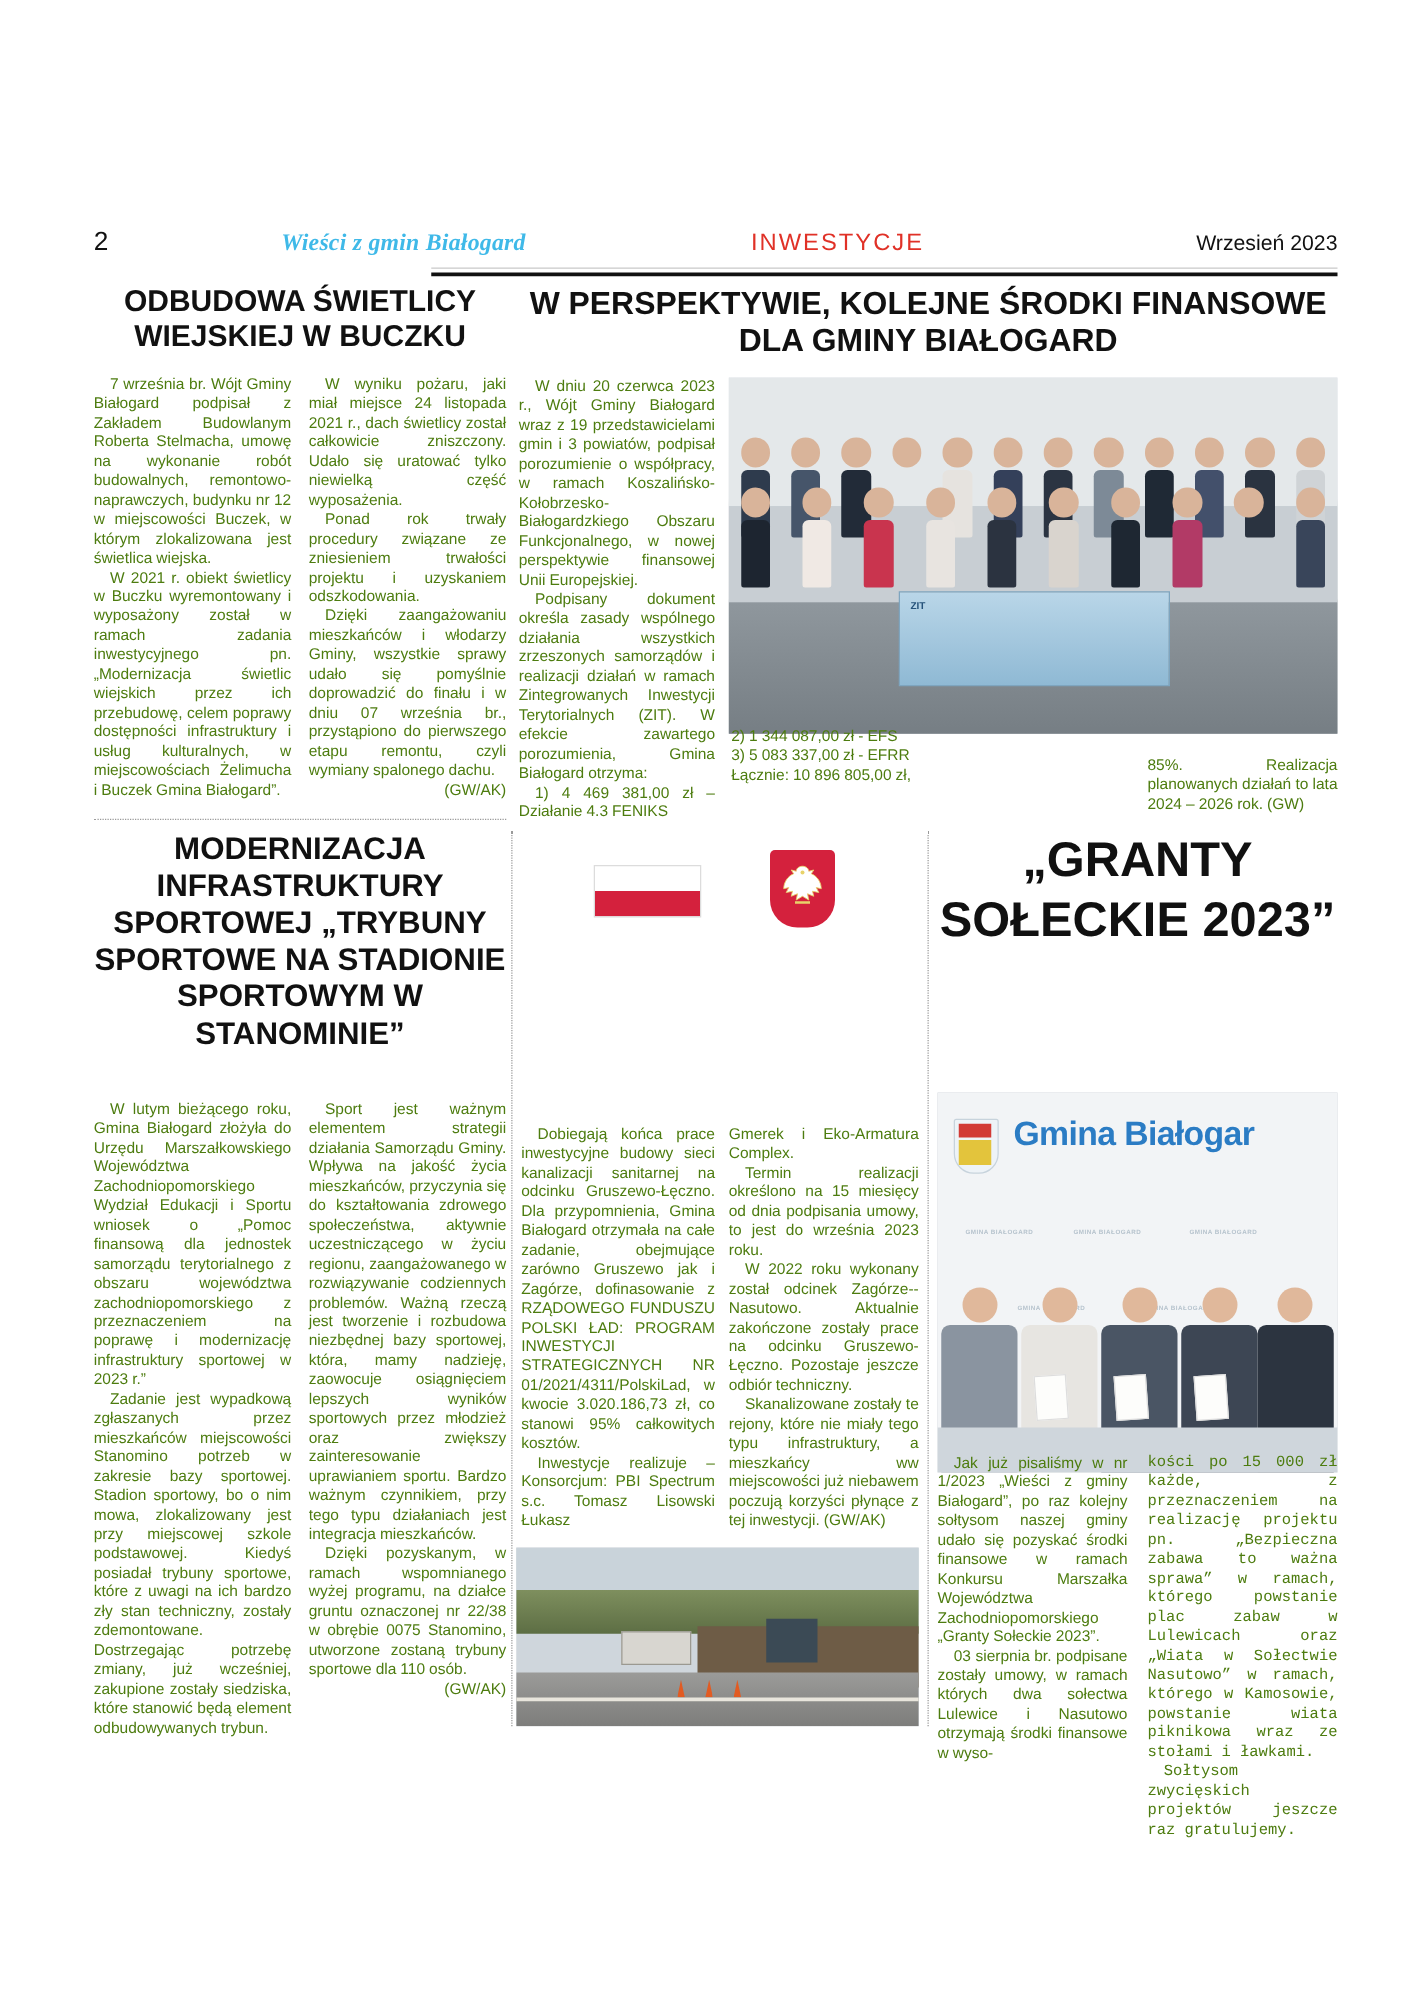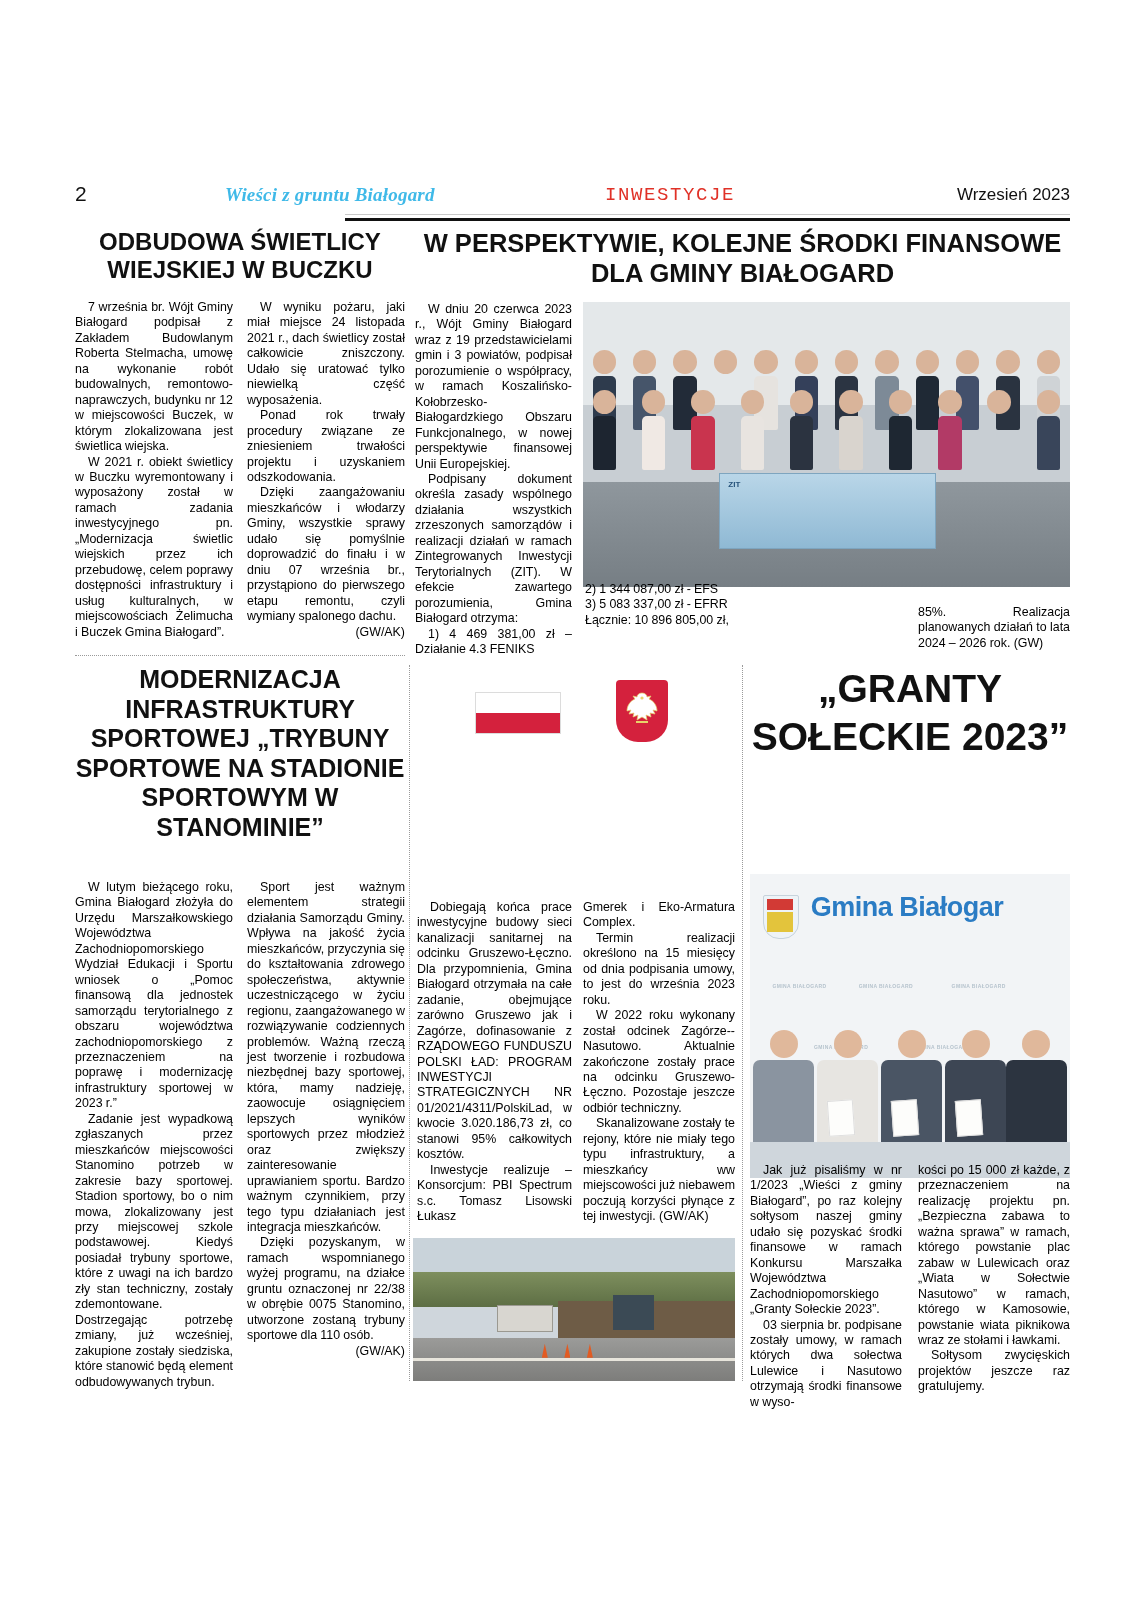--- a/index.html
+++ b/index.html
@@ -8,31 +8,31 @@
     font-family:"Liberation Sans", sans-serif;color:#1a1a1a;
   }
   .page{position:absolute;left:0;top:0;width:1140px;height:1613px;background:#fff;}
 
   
   .masthead{position:absolute;left:75px;top:178px;width:995px;height:36px;}
   .page-num{position:absolute;left:0;top:4px;font-size:21px;font-weight:400;color:#111;}
   .mast-logo{position:absolute;left:150px;top:6px;font-family:"Liberation Serif",serif;
     font-style:italic;font-weight:700;font-size:19px;color:#3fb9e8;letter-spacing:.2px;}
   .mast-section{position:absolute;left:470px;top:6px;width:250px;text-align:center;
-    font-size:19px;font-weight:400;color:#e03127;letter-spacing:1.6px;font-family:Liberation Mono, monospace;}
+    font-size:19px;font-weight:400;color:#e03127;letter-spacing:1.6px;}
   .mast-date{position:absolute;right:0;top:7px;font-size:17px;color:#111;}
   .mast-rule{position:absolute;left:345px;top:218px;width:725px;height:3px;background:#111;}
   .mast-rule2{position:absolute;left:345px;top:214px;width:725px;height:1px;background:#c9c9c9;}
 
   
   .headline{font-weight:700;text-align:center;line-height:1.18;color:#111;}
 
   
   .col{position:absolute;}
-  .body{font-size:12.4px;line-height:15.45px;text-align:justify;color:#000000;
+  .body{font-size:12.4px;line-height:15.45px;text-align:justify;color:#4d7c0f;
     hyphens:none;word-spacing:-0.2px;}
   .body p{margin:0;text-indent:13px;}
   .body p.noind{text-indent:0;}
   .sig{text-align:right;text-indent:0;}
 
   
   .vsep{position:absolute;width:0;border-left:1px dotted #9a9a9a;}
   .hsep{position:absolute;height:0;border-top:1px dotted #9a9a9a;}
 
   
@@ -95,21 +95,21 @@
        border-radius:4px 4px 22px 22px;}
   .eagle .bird{position:absolute;left:8px;top:10px;width:36px;height:40px;}
 </style>
 </head>
 <body>
 
 <div class="page">
 
   <div class="masthead">
     <div class="page-num">2</div>
-    <div class="mast-logo">Wieści z gruntu Białogard</div>
+    <div class="mast-logo">Wieści z gmin Białogard</div>
     <div class="mast-section">INWESTYCJE</div>
     <div class="mast-date">Wrzesień 2023</div>
   </div>
   <div class="mast-rule2"></div>
   <div class="mast-rule"></div>
 
   <div class="col headline" style="left:75px;top:228px;width:330px;font-size:24px;">ODBUDOWA ŚWIETLICY WIEJSKIEJ W BUCZKU</div>
 
   <div class="col body" style="left:75px;top:300px;width:158px;">
     <p>7 września br. Wójt Gminy Białogard podpisał z Zakładem Budowlanym Roberta Stelmacha, umowę na wykonanie robót budowalnych, remontowo-naprawczych, budynku nr 12 w miejscowości Buczek, w którym zlokalizowana jest świetlica wiejska.</p>
@@ -324,21 +324,21 @@
         <div class="hd"></div>
         <div class="bdy" style="background:#2c3440"></div>
       </div>
     <div class="floor"></div>
   </div>
 
   <div class="col body" style="left:750px;top:1163px;width:152px;">
     <p>Jak już pisaliśmy w nr 1/2023 „Wieści z gminy Białogard”, po raz kolejny sołtysom naszej gminy udało się pozyskać środki finansowe w ramach Konkursu Marszałka Województwa Zachodniopomorskiego „Granty Sołeckie 2023”.</p>
     <p>03 sierpnia br. podpisane zostały umowy, w ramach których dwa sołectwa Lulewice i Nasutowo otrzymają środki finansowe w wyso-</p>
   </div>
-  <div class="col body" style="left:918px;top:1163px;width:152px;">
+  <div class="col body" style="left:918px;top:1163px;width:152px;font-family:Liberation Mono, monospace;">
     <p class="noind">kości po 15 000 zł każde, z przeznaczeniem na realizację projektu pn. „Bezpieczna zabawa to ważna sprawa” w ramach, którego powstanie plac zabaw w Lulewicach oraz „Wiata w Sołectwie Nasutowo” w ramach, którego w Kamosowie, powstanie wiata piknikowa wraz ze stołami i ławkami.</p>
     <p>Sołtysom zwycięskich projektów jeszcze raz gratulujemy.</p>
   </div>
 
   <div class="vsep" style="left:409px;top:665px;height:716px;"></div>
   <div class="vsep" style="left:742px;top:665px;height:716px;"></div>
   <div class="hsep" style="left:75px;top:655px;width:330px;"></div>
 
 </div>
 

